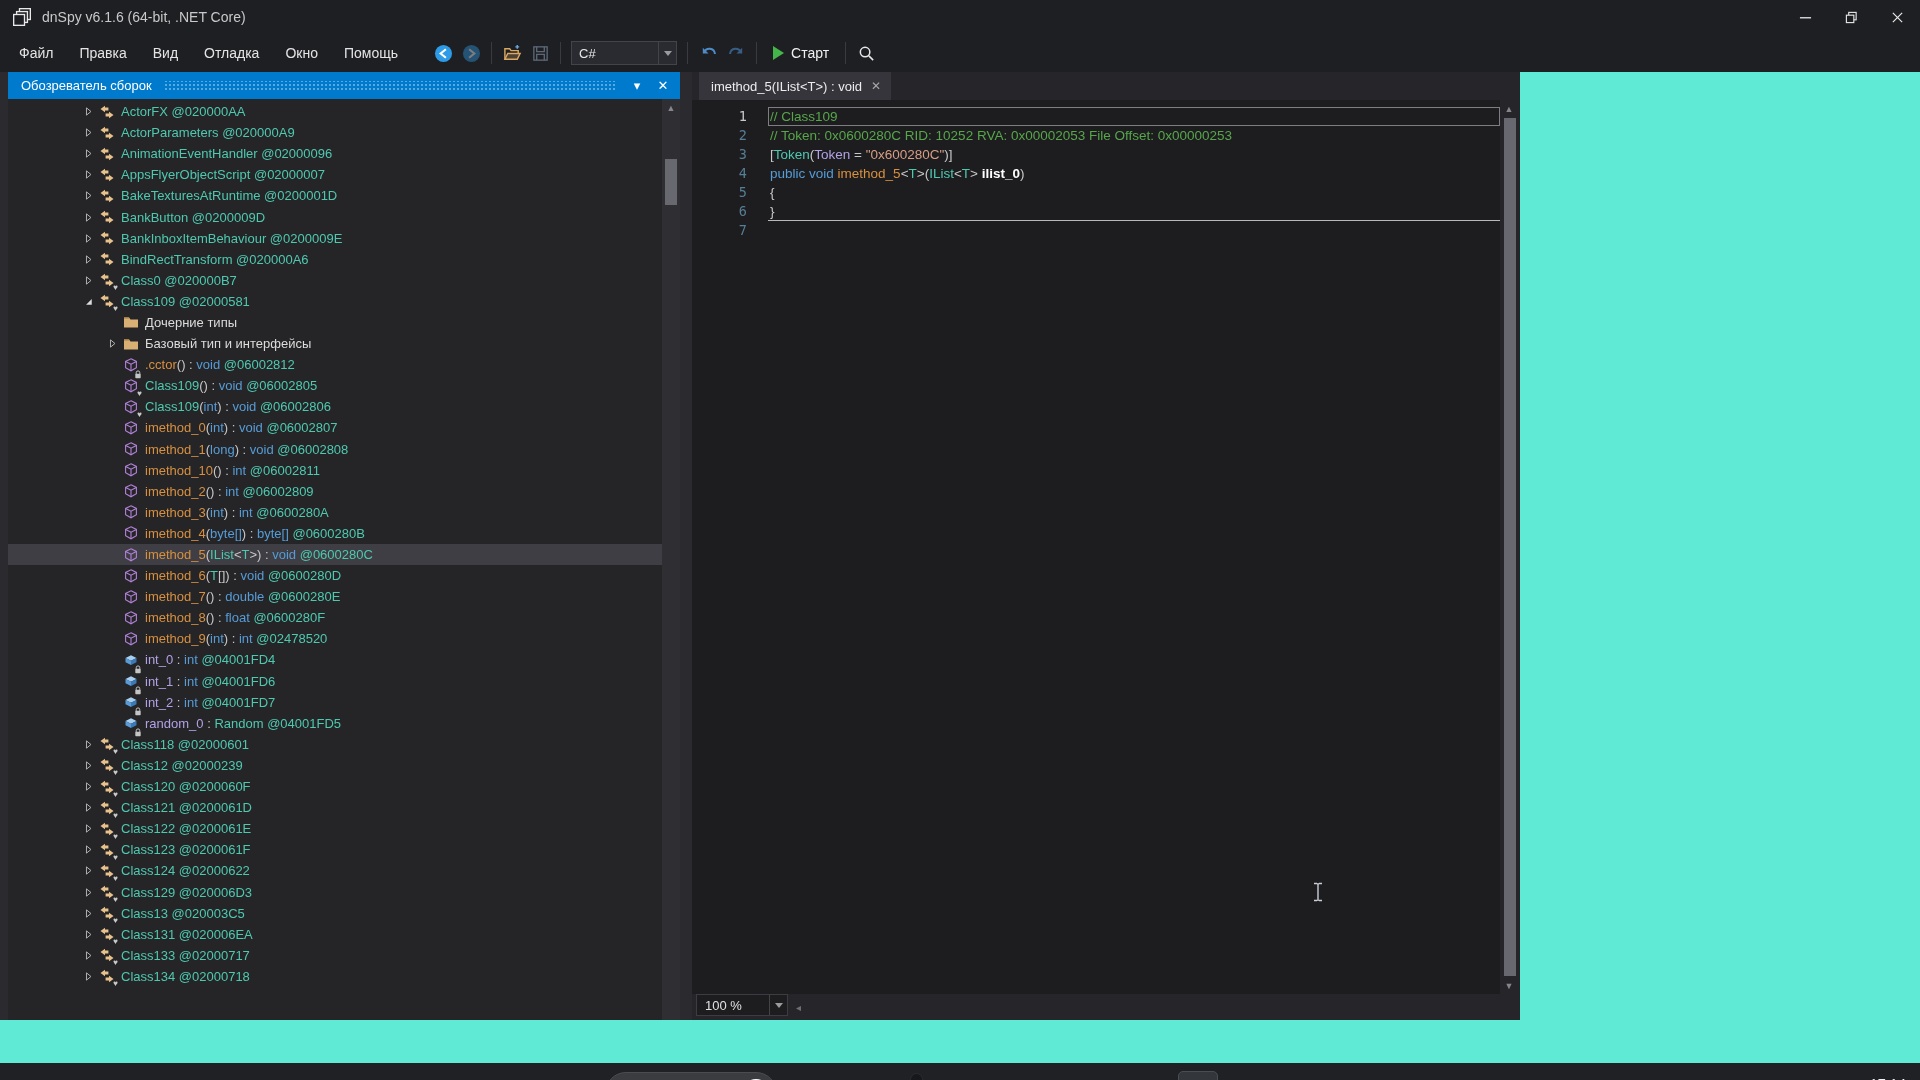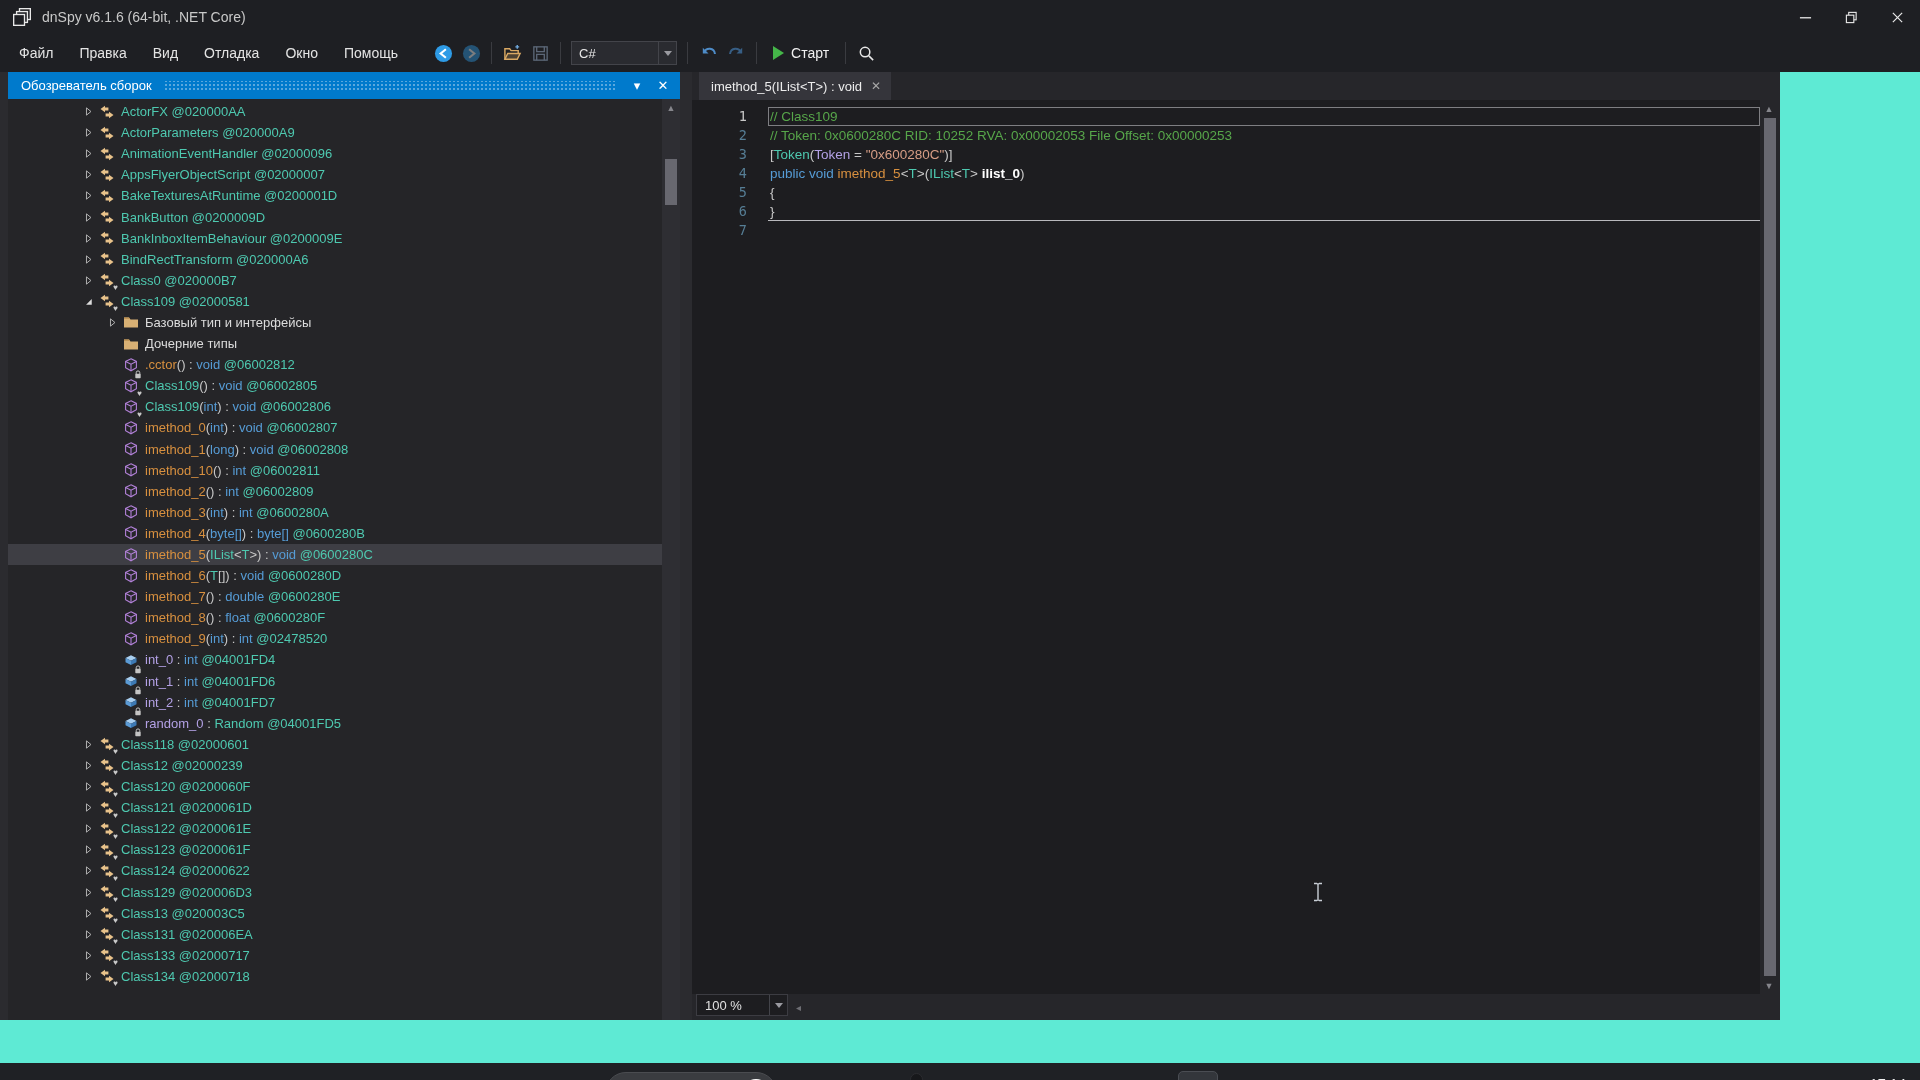--- a/index.html
+++ b/index.html
@@ -21,21 +21,21 @@
   .tb-btn{width:28px;height:26px;display:flex;align-items:center;justify-content:center;}
   .tb-btn svg{width:19px;height:19px;}
   .lang-combo{width:106px;height:24px;background:#2A2B30;border:1px solid #43444A;display:flex;align-items:center;font-size:13px;color:#E8E8E8;margin:0 4px;}
   .lang-combo .val{flex:1;padding-left:7px;}
   .combo-arrow{width:18px;height:100%;display:flex;align-items:center;justify-content:center;border-left:1px solid #43444A;}
   .caret{width:0;height:0;border-left:4px solid transparent;border-right:4px solid transparent;border-top:5px solid #9A9AA0;}
   .start-btn{display:flex;align-items:center;gap:7px;padding:4px 10px;color:#F0F0F0;font-size:14px;}
   .play-tri{width:0;height:0;border-top:7px solid transparent;border-bottom:7px solid transparent;border-left:11px solid #45B649;}
 
   
-  .main{position:absolute;left:0;top:72px;width:1780px;height:948px;background:#2B2B2F;display:flex;}
+  .main{position:absolute;left:0;top:72px;width:1520px;height:948px;background:#2B2B2F;display:flex;}
   .dock-left{width:672px;margin-left:8px;display:flex;flex-direction:column;}
   .panel-header{height:27px;background:#007ACC;display:flex;align-items:center;color:#FFFFFF;font-size:13px;padding:0 8px 0 13px;gap:8px;}
   .panel-header .dots{flex:1;height:9px;margin:0 4px;background-image:radial-gradient(rgba(255,255,255,.35) 1px,transparent 1.2px);background-size:4px 4px;background-position:0 2px;}
   .ph-btn{color:#fff;display:flex;align-items:center;justify-content:center;width:18px;height:18px;font-size:13px;}
   .tree{flex:1;background:#252528;position:relative;overflow:hidden;}
   .tree-rows{position:absolute;left:0;top:2px;right:18px;}
   .trow{height:21.1px;display:flex;align-items:center;font-size:13px;white-space:nowrap;}
   .trow.sel{background:#3E3E44;}
   .texp{width:17px;height:16px;flex:none;display:flex;align-items:center;justify-content:center;}
   .texp svg{width:13px;height:13px;}
@@ -348,42 +348,42 @@
               <span class="ticon">
                 <svg class="base" viewBox="0 0 16 16" fill="#E8C28A">
                   <path d="M1.5 5 L6 1.8 V3.6 h3.4 v2.8 H6 v1.8 Z"></path>
                   <path d="M14.5 11 L10 14.2 V12.4 H6.6 V9.6 H10 V7.8 Z"></path>
                 </svg>
                 <span class="ovl-heart">♥</span>
               </span>
               <span class="tlabel"><span class="sg-c">Class109 @02000581</span></span>
             </div>
             <div class="trow" style="padding-left: 96px;">
-              <span class="texp">
-                <svg viewBox="0 0 16 16">
-                  <path d="M5.5 3.5 L11 8 L5.5 12.5 Z" fill="none" stroke="#BFBFBF" stroke-width="1.1"></path>
-                </svg>
-              </span>
+              <span class="texp"></span>
               <span class="ticon">
                 <svg class="base" viewBox="0 0 16 16">
                   <path d="M1 3.5 h5 l1.5 2 H15 v8 H1 Z" fill="#D8B074"></path>
                   <path d="M1 3.5 h5 l1 1.5 H1 Z" fill="#C09455"></path>
                 </svg>
               </span>
-              <span class="tlabel"><span class="sg-w">Базовый тип и интерфейсы</span></span>
+              <span class="tlabel"><span class="sg-w">Дочерние типы</span></span>
             </div>
             <div class="trow" style="padding-left: 96px;">
-              <span class="texp"></span>
+              <span class="texp">
+                <svg viewBox="0 0 16 16">
+                  <path d="M5.5 3.5 L11 8 L5.5 12.5 Z" fill="none" stroke="#BFBFBF" stroke-width="1.1"></path>
+                </svg>
+              </span>
               <span class="ticon">
                 <svg class="base" viewBox="0 0 16 16">
                   <path d="M1 3.5 h5 l1.5 2 H15 v8 H1 Z" fill="#D8B074"></path>
                   <path d="M1 3.5 h5 l1 1.5 H1 Z" fill="#C09455"></path>
                 </svg>
               </span>
-              <span class="tlabel"><span class="sg-w">Дочерние типы</span></span>
+              <span class="tlabel"><span class="sg-w">Базовый тип и интерфейсы</span></span>
             </div>
             <div class="trow" style="padding-left: 113px;">
               <span class="ticon">
                 <svg class="base" viewBox="0 0 16 16" stroke="#B180D7" fill="none" stroke-width="1.1">
                   <path d="M8 1.8 L13.4 4.4 V10.6 L8 13.8 L2.6 10.6 V4.4 Z"></path>
                   <path d="M2.6 4.4 L8 7.2 L13.4 4.4 M8 7.2 V13.8"></path>
                 </svg>
                 <span class="ovl"><svg viewBox="0 0 8 10">
                     <path d="M2 4.4 V3 a2 2 0 0 1 4 0 v1.4" fill="none" stroke="#C4C4C4" stroke-width="1.1"></path>
                     <rect x="1" y="4.2" width="6" height="5" rx="0.8" fill="#C4C4C4"></rect>

